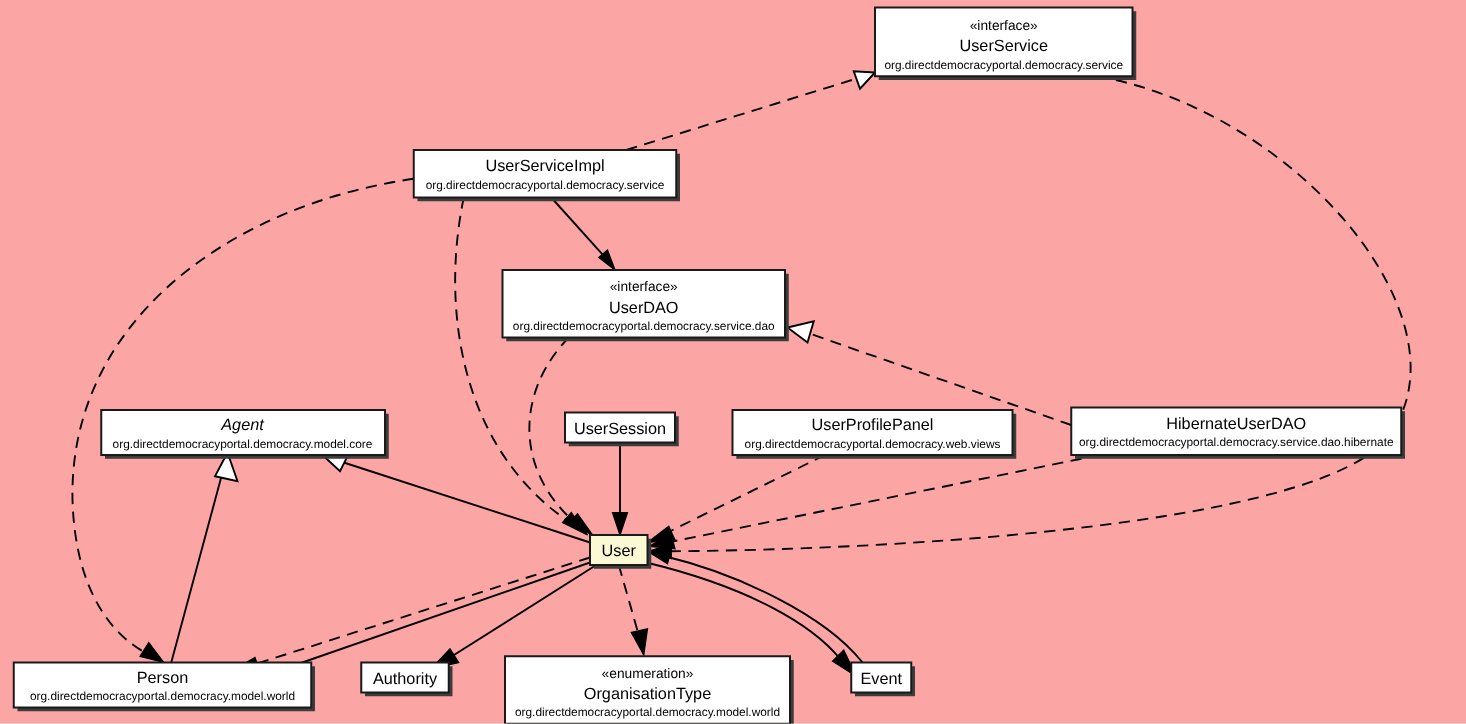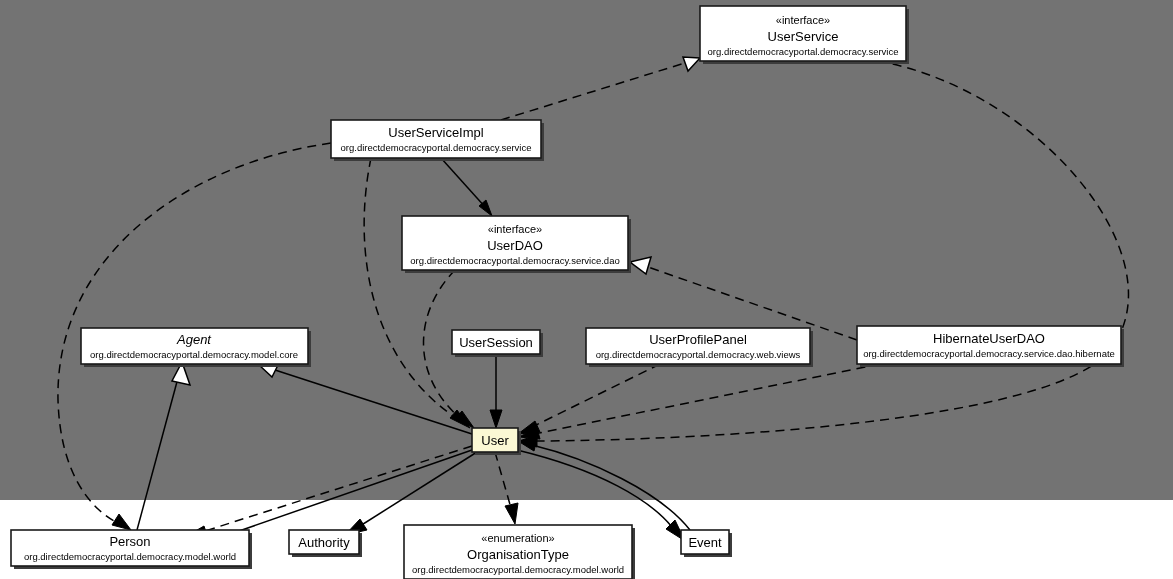--- a/index.html
+++ b/index.html
@@ -9,22 +9,22 @@
   }
   body {
     width: 1173px;
     height: 579px;
     font-family: "Liberation Sans", sans-serif;
     overflow: hidden;
   }
   #diagram-root {
     position: relative;
     width: 1173px;
-    height: 500px;
-    background: #737373;
+    height: 579px;
+    background: #fca5a5;
   }
   svg#uml-canvas {
     position: absolute;
     left: 0;
     top: 0;
     width: 1173px;
     height: 579px;
     display: block;
   }
   .node-rect {

